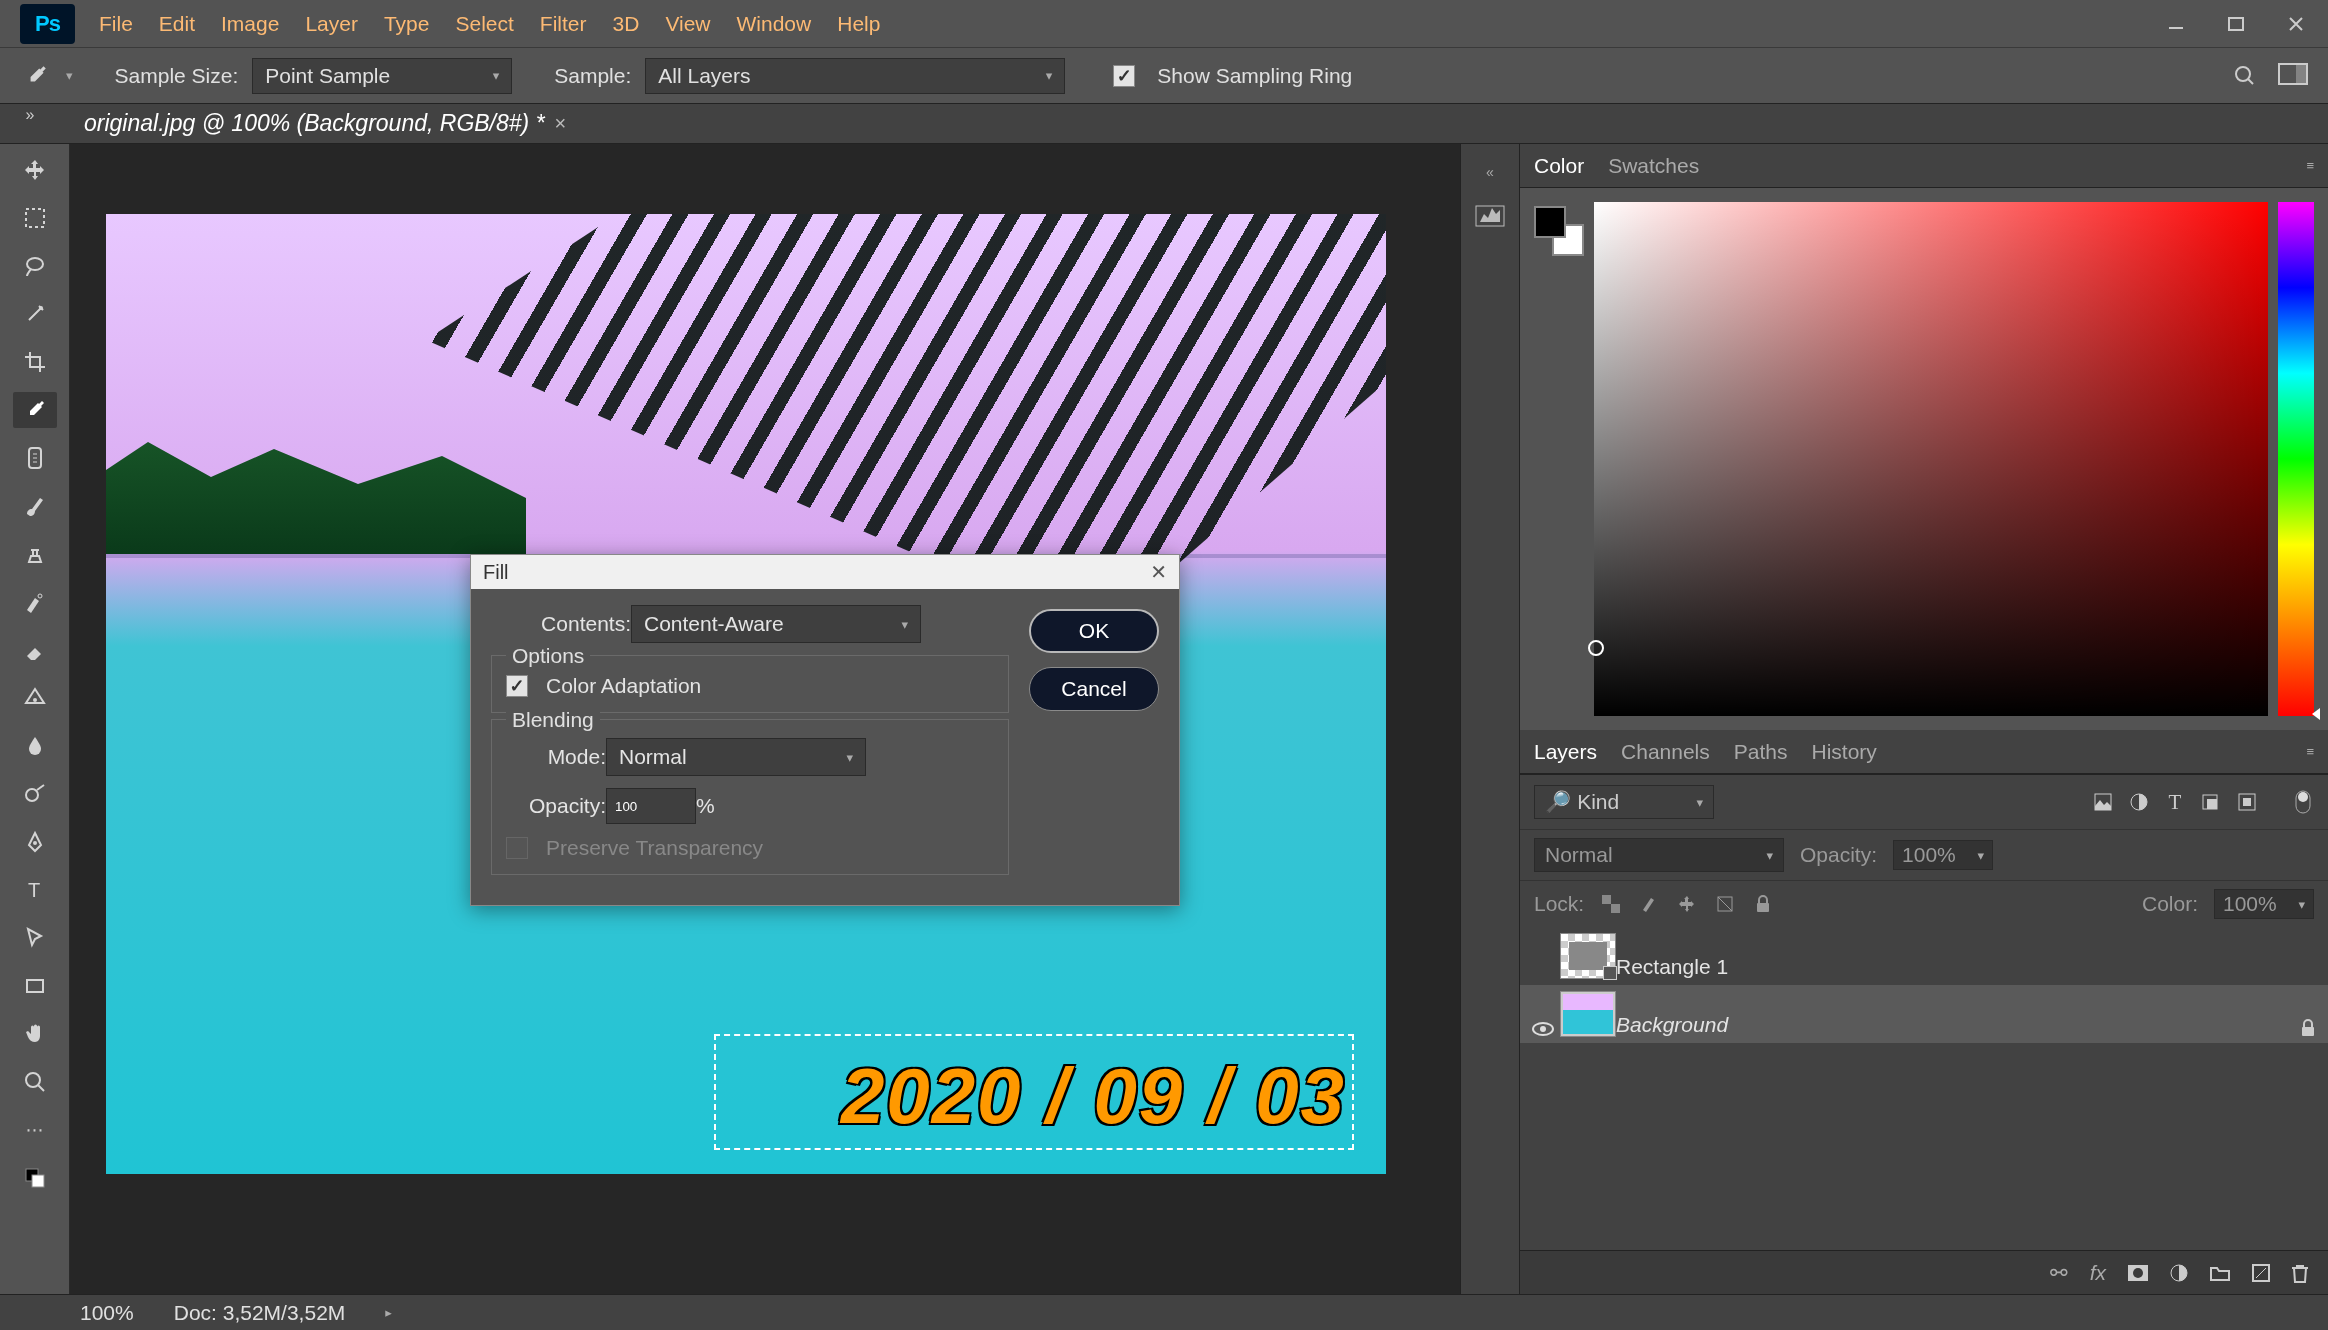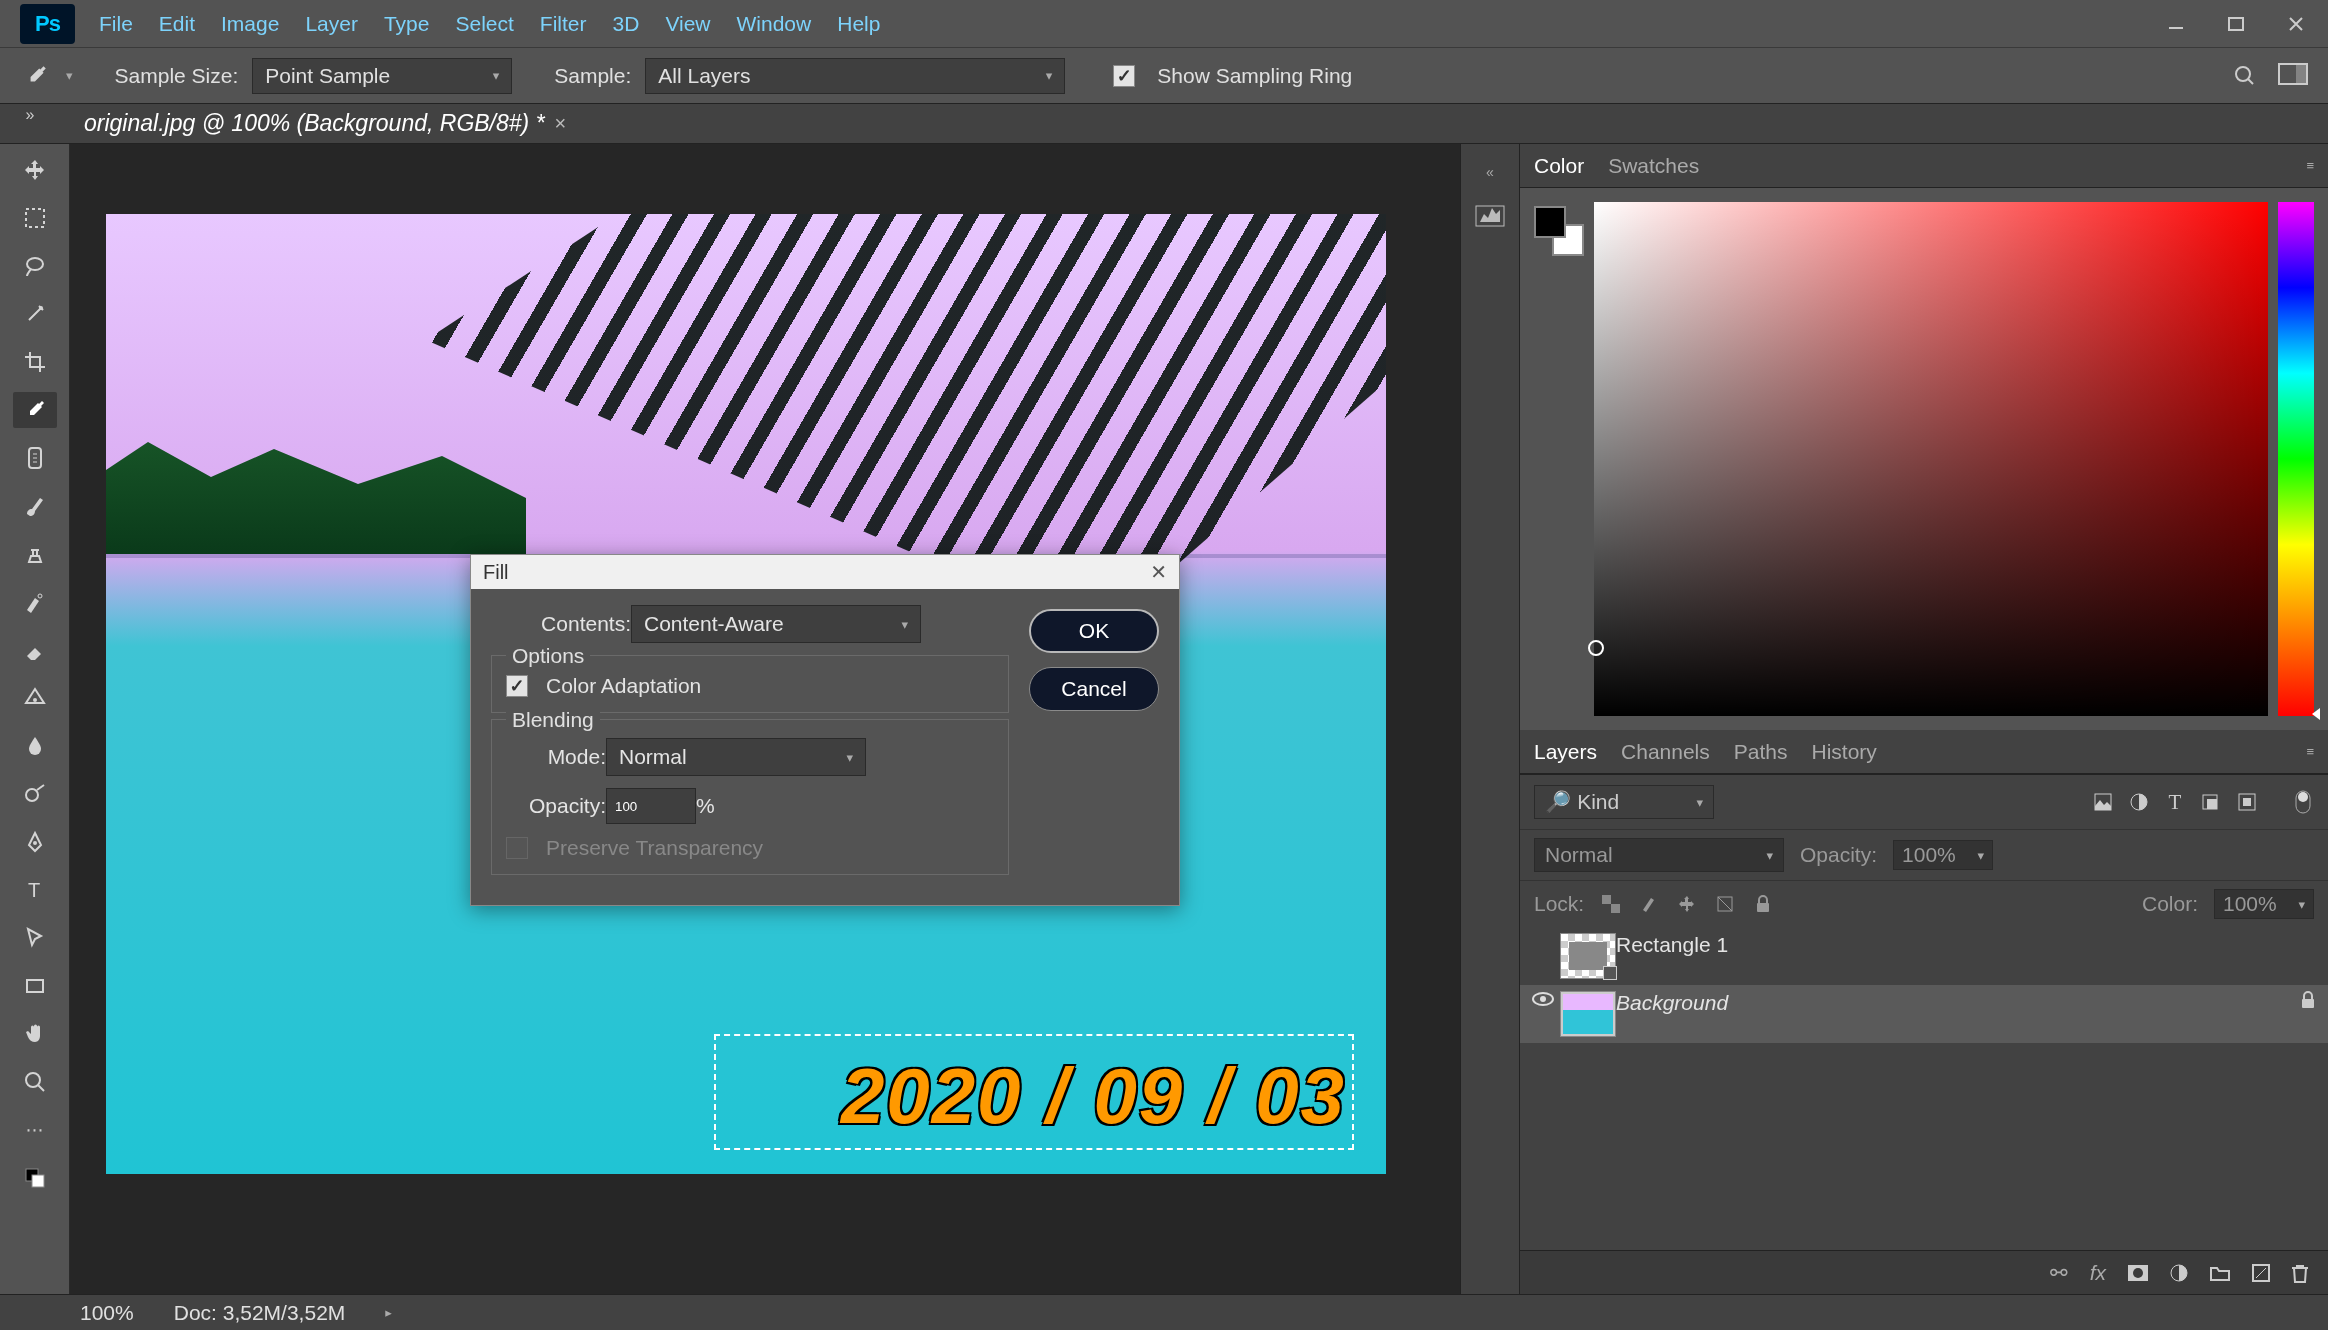--- a/index.html
+++ b/index.html
@@ -3,21 +3,21 @@
 <meta charset="utf-8">
 <style>
 * { margin: 0; padding: 0; box-sizing: border-box; font-family: 'Segoe UI', Tahoma, sans-serif; user-select: none; }
 body { background: #535353; width: 2328px; height: 1330px; overflow: hidden; color: #e4e4e4; font-size: 21px; }
 
 
 .titlebar { height: 48px; background: #535353; display: flex; align-items: center; padding: 0 12px 0 20px; border-bottom: 1px solid #3a3a3a; }
 .ps-logo { width: 55px; height: 40px; background: #001428; display: flex; align-items: center; justify-content: center; border-radius: 4px; margin-right: 24px; }
 .ps-logo span { color: #00c8ff; font-weight: bold; font-size: 22px; letter-spacing: -1px; }
 .menu { display: flex; gap: 26px; flex: 1; }
-.menu-item { color: #7dd3fc; cursor: default; }
+.menu-item { color: #fdba74; cursor: default; }
 .win-controls { display: flex; gap: 20px; margin-left: auto; }
 .win-btn { width: 40px; height: 30px; display: flex; align-items: center; justify-content: center; color: #d0d0d0; }
 
 
 .options-bar { height: 56px; background: #535353; display: flex; align-items: center; padding: 0 20px; border-bottom: 1px solid #222; gap: 14px; }
 .tool-icon-small { width: 32px; height: 32px; display:flex; align-items:center; justify-content:center; }
 .opt-label { color: #e0e0e0; }
 .opt-select { background: #3f3f3f; border: 1px solid #2a2a2a; color: #e0e0e0; padding: 6px 12px; height: 36px; display:flex; align-items:center; justify-content:space-between; }
 .checkbox { width: 22px; height: 22px; background: #e4e4e4; border:1px solid #888; display:inline-flex; align-items:center; justify-content:center; margin-right: 8px; }
 .checkbox.checked::after { content: "✓"; color: #333; font-weight:bold; font-size: 18px; }
@@ -66,21 +66,21 @@
 .layer-select { background:#3f3f3f; border:1px solid #2a2a2a; padding: 4px 10px; height:34px; color:#ccc; display:flex; align-items:center; gap:6px; }
 .layer-icons { display:flex; gap: 14px; margin-left:auto; }
 .li-icon { width:22px; height:22px; color:#ccc; display:flex; align-items:center; justify-content:center; }
 
 .layers-row { display:flex; align-items:center; padding: 8px 14px; gap: 16px; background:#424242; border-top:1px solid #333; color:#999; }
 .layers-row .lbl { }
 .bn-select { background:#333; border:1px solid #2a2a2a; padding:4px 10px; height:34px; width:250px; color:#999; display:flex; align-items:center; justify-content:space-between; }
 .pct-box { background:#333; border:1px solid #2a2a2a; padding:4px 8px; height:30px; width:100px; color:#999; display:flex; align-items:center; justify-content:space-between; }
 
 .layer-list { flex:1; background:#424242; }
-.layer-item { display:flex; align-items:flex-start; padding: 6px 12px; gap: 0; }
+.layer-item { display:flex; align-items:flex-end; padding: 6px 12px; gap: 0; }
 .layer-item.sel { background:#5a5a5a; }
 .vis { width: 28px; text-align:center; color:#ddd; }
 .thumb { width: 56px; height: 46px; border:1px solid #888; background:#ccc; position:relative; }
 .thumb.checker { background: repeating-conic-gradient(#ccc 0 25%, #fff 0 50%) 0 0/14px 14px; }
 .thumb-img { position:absolute; inset:2px; background: linear-gradient(180deg,#e8b8ff 0 40%,#30c4d8 40% 100%); }
 .lname { flex:1; }
 .lname.italic { font-style: italic; }
 .lock-icon { color:#bbb; }
 
 .layers-footer { height: 44px; background:#3a3a3a; border-top:1px solid #222; display:flex; align-items:center; justify-content:flex-end; gap: 22px; padding: 0 20px; color:#aaa; }

